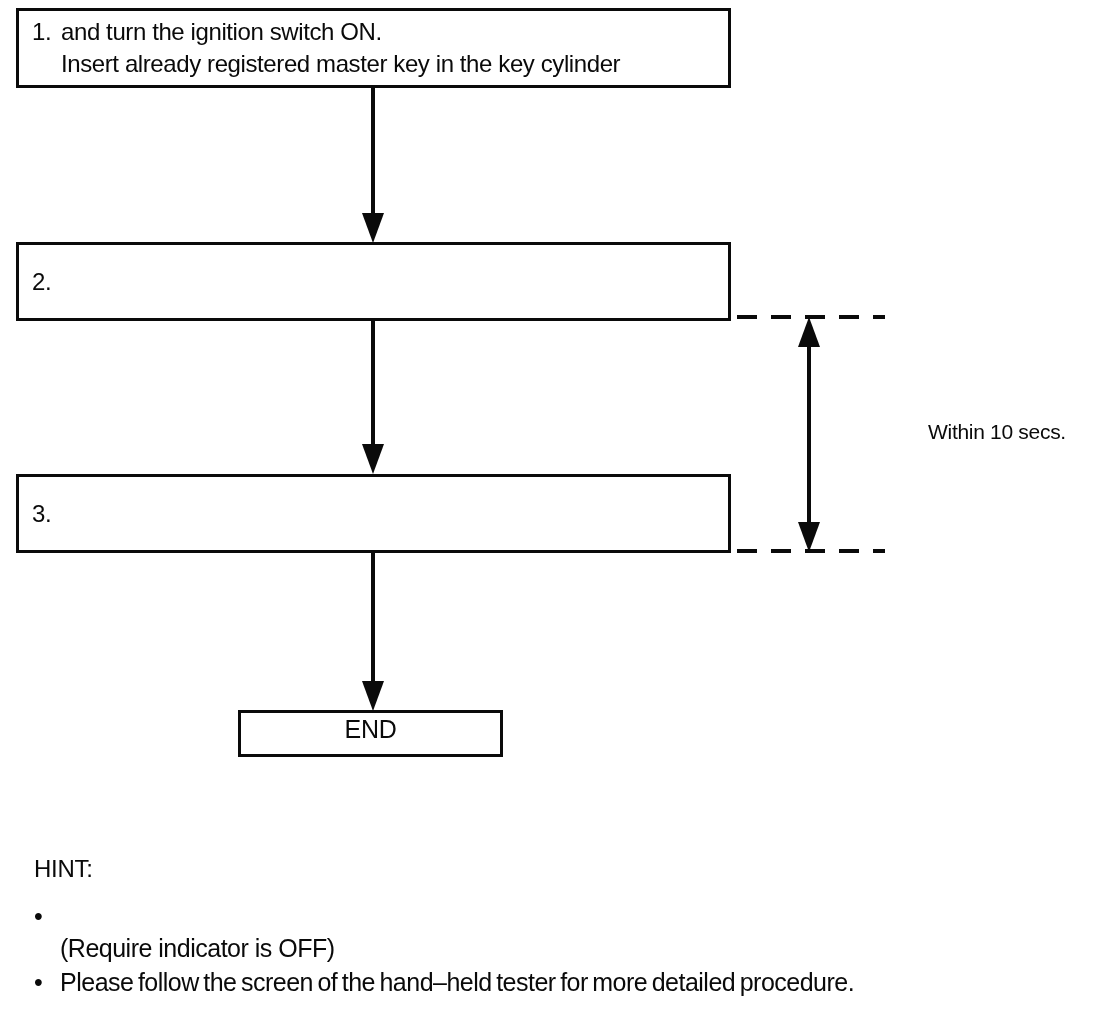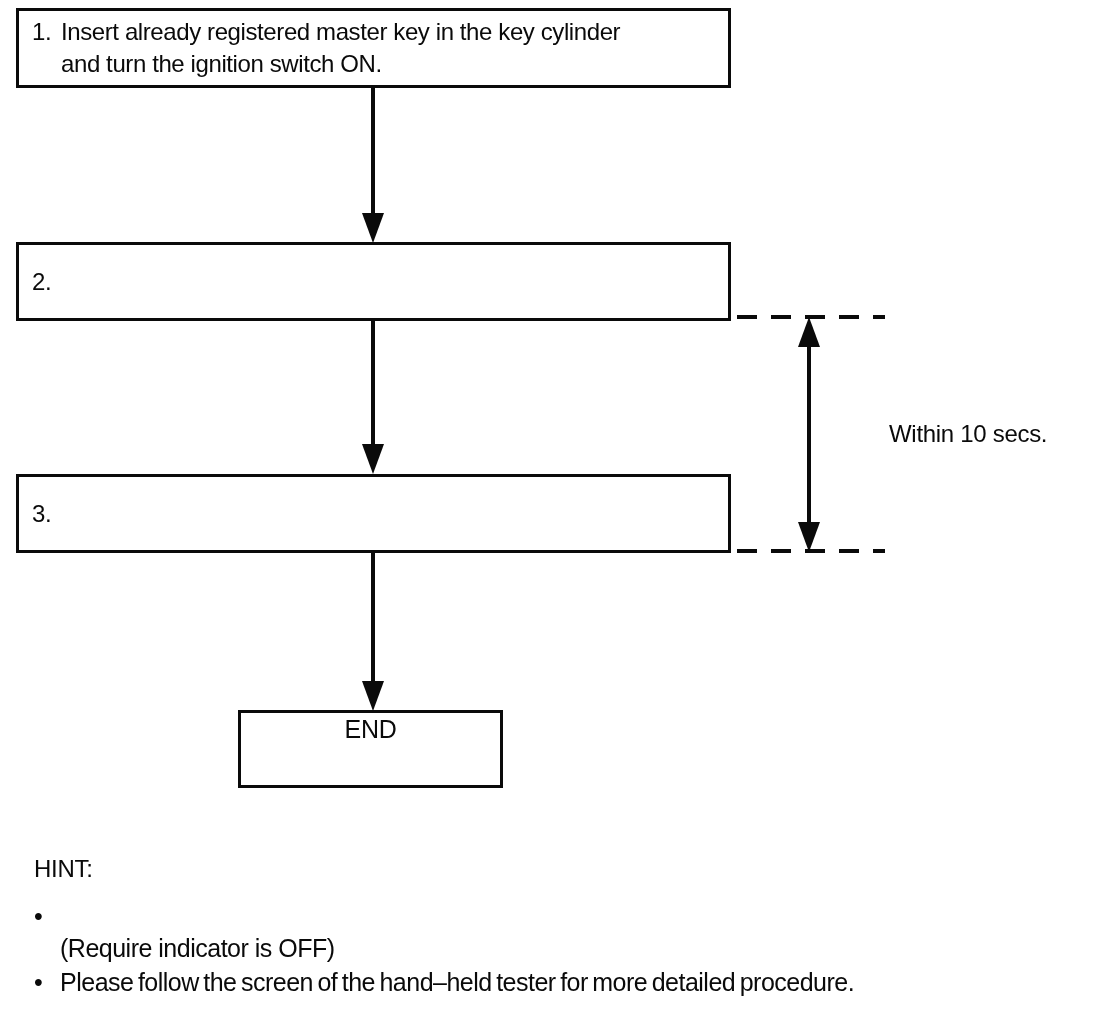--- a/index.html
+++ b/index.html
@@ -32,21 +32,21 @@
   .flow-box .num { width: 29px; flex: none; }
   .line:empty { display: none; }
 
   #box1 { left: 16px;  top: 8px;   width: 715px; height: 80px; }
   #box2 { left: 16px;  top: 242px; width: 715px; height: 79px; }
   #box3 { left: 16px;  top: 474px; width: 715px; height: 79px; }
 
   
   #end-box {
     position: absolute;
-    left: 238px; top: 710px; width: 265px; height: 78px;
+    left: 238px; top: 710px; width: 265px; height: 47px;
     box-sizing: border-box;
     border: 3px solid #0a0a0a;
     background: #ffffff;
     text-align: center;
     font-size: 25px;
     line-height: 28px;
     padding-top: 2px;
     letter-spacing: -0.3px;
   }
 
@@ -77,22 +77,22 @@
     position: absolute; height: 4px;
     background: repeating-linear-gradient(90deg, #0a0a0a 0 20px, transparent 20px 34px);
   }
   #dash-top    { left: 737px; top: 315px; width: 148px; }
   #dash-bottom { left: 737px; top: 549px; width: 148px; }
   #dbl-line    { left: 807px; top: 330px; height: 212px; }
   #dbl-head-up   { left: 798px; top: 317px; }
   #dbl-head-down { left: 798px; top: 522px; }
 
   #timing-label {
-    position: absolute; left: 889px; top: 420px;
-    font-size: 24px; letter-spacing: -0.3px; white-space: nowrap;
+    position: absolute; left: 928px; top: 420px;
+    font-size: 21px; letter-spacing: -0.3px; white-space: nowrap;
   }
 
   
   #hint {
     position: absolute; left: 34px; top: 855px; width: 1060px;
   }
   .hint-heading { font-size: 24px; letter-spacing: -0.3px; }
   .bullet-row {
     display: flex;
     margin-top: 17px;
@@ -107,22 +107,22 @@
 </style>
 </head>
 <body>
 
 <div class="canvas">
 
   <div class="flow-box" id="box1">
     <div class="inner">
       <span class="num">1.</span>
       <span class="text">
+        <div class="line">and turn the ignition switch ON.</div>
         <div class="line">Insert already registered master key in the key cylinder</div>
-        <div class="line">and turn the ignition switch ON.</div>
       </span>
     </div>
   </div>
 
   <div class="vline" id="arrow1-line"></div>
   <div class="head-down" id="arrow1-head"></div>
 
   <div class="flow-box" id="box2">
     <div class="inner">
       <span class="num">2.</span>

